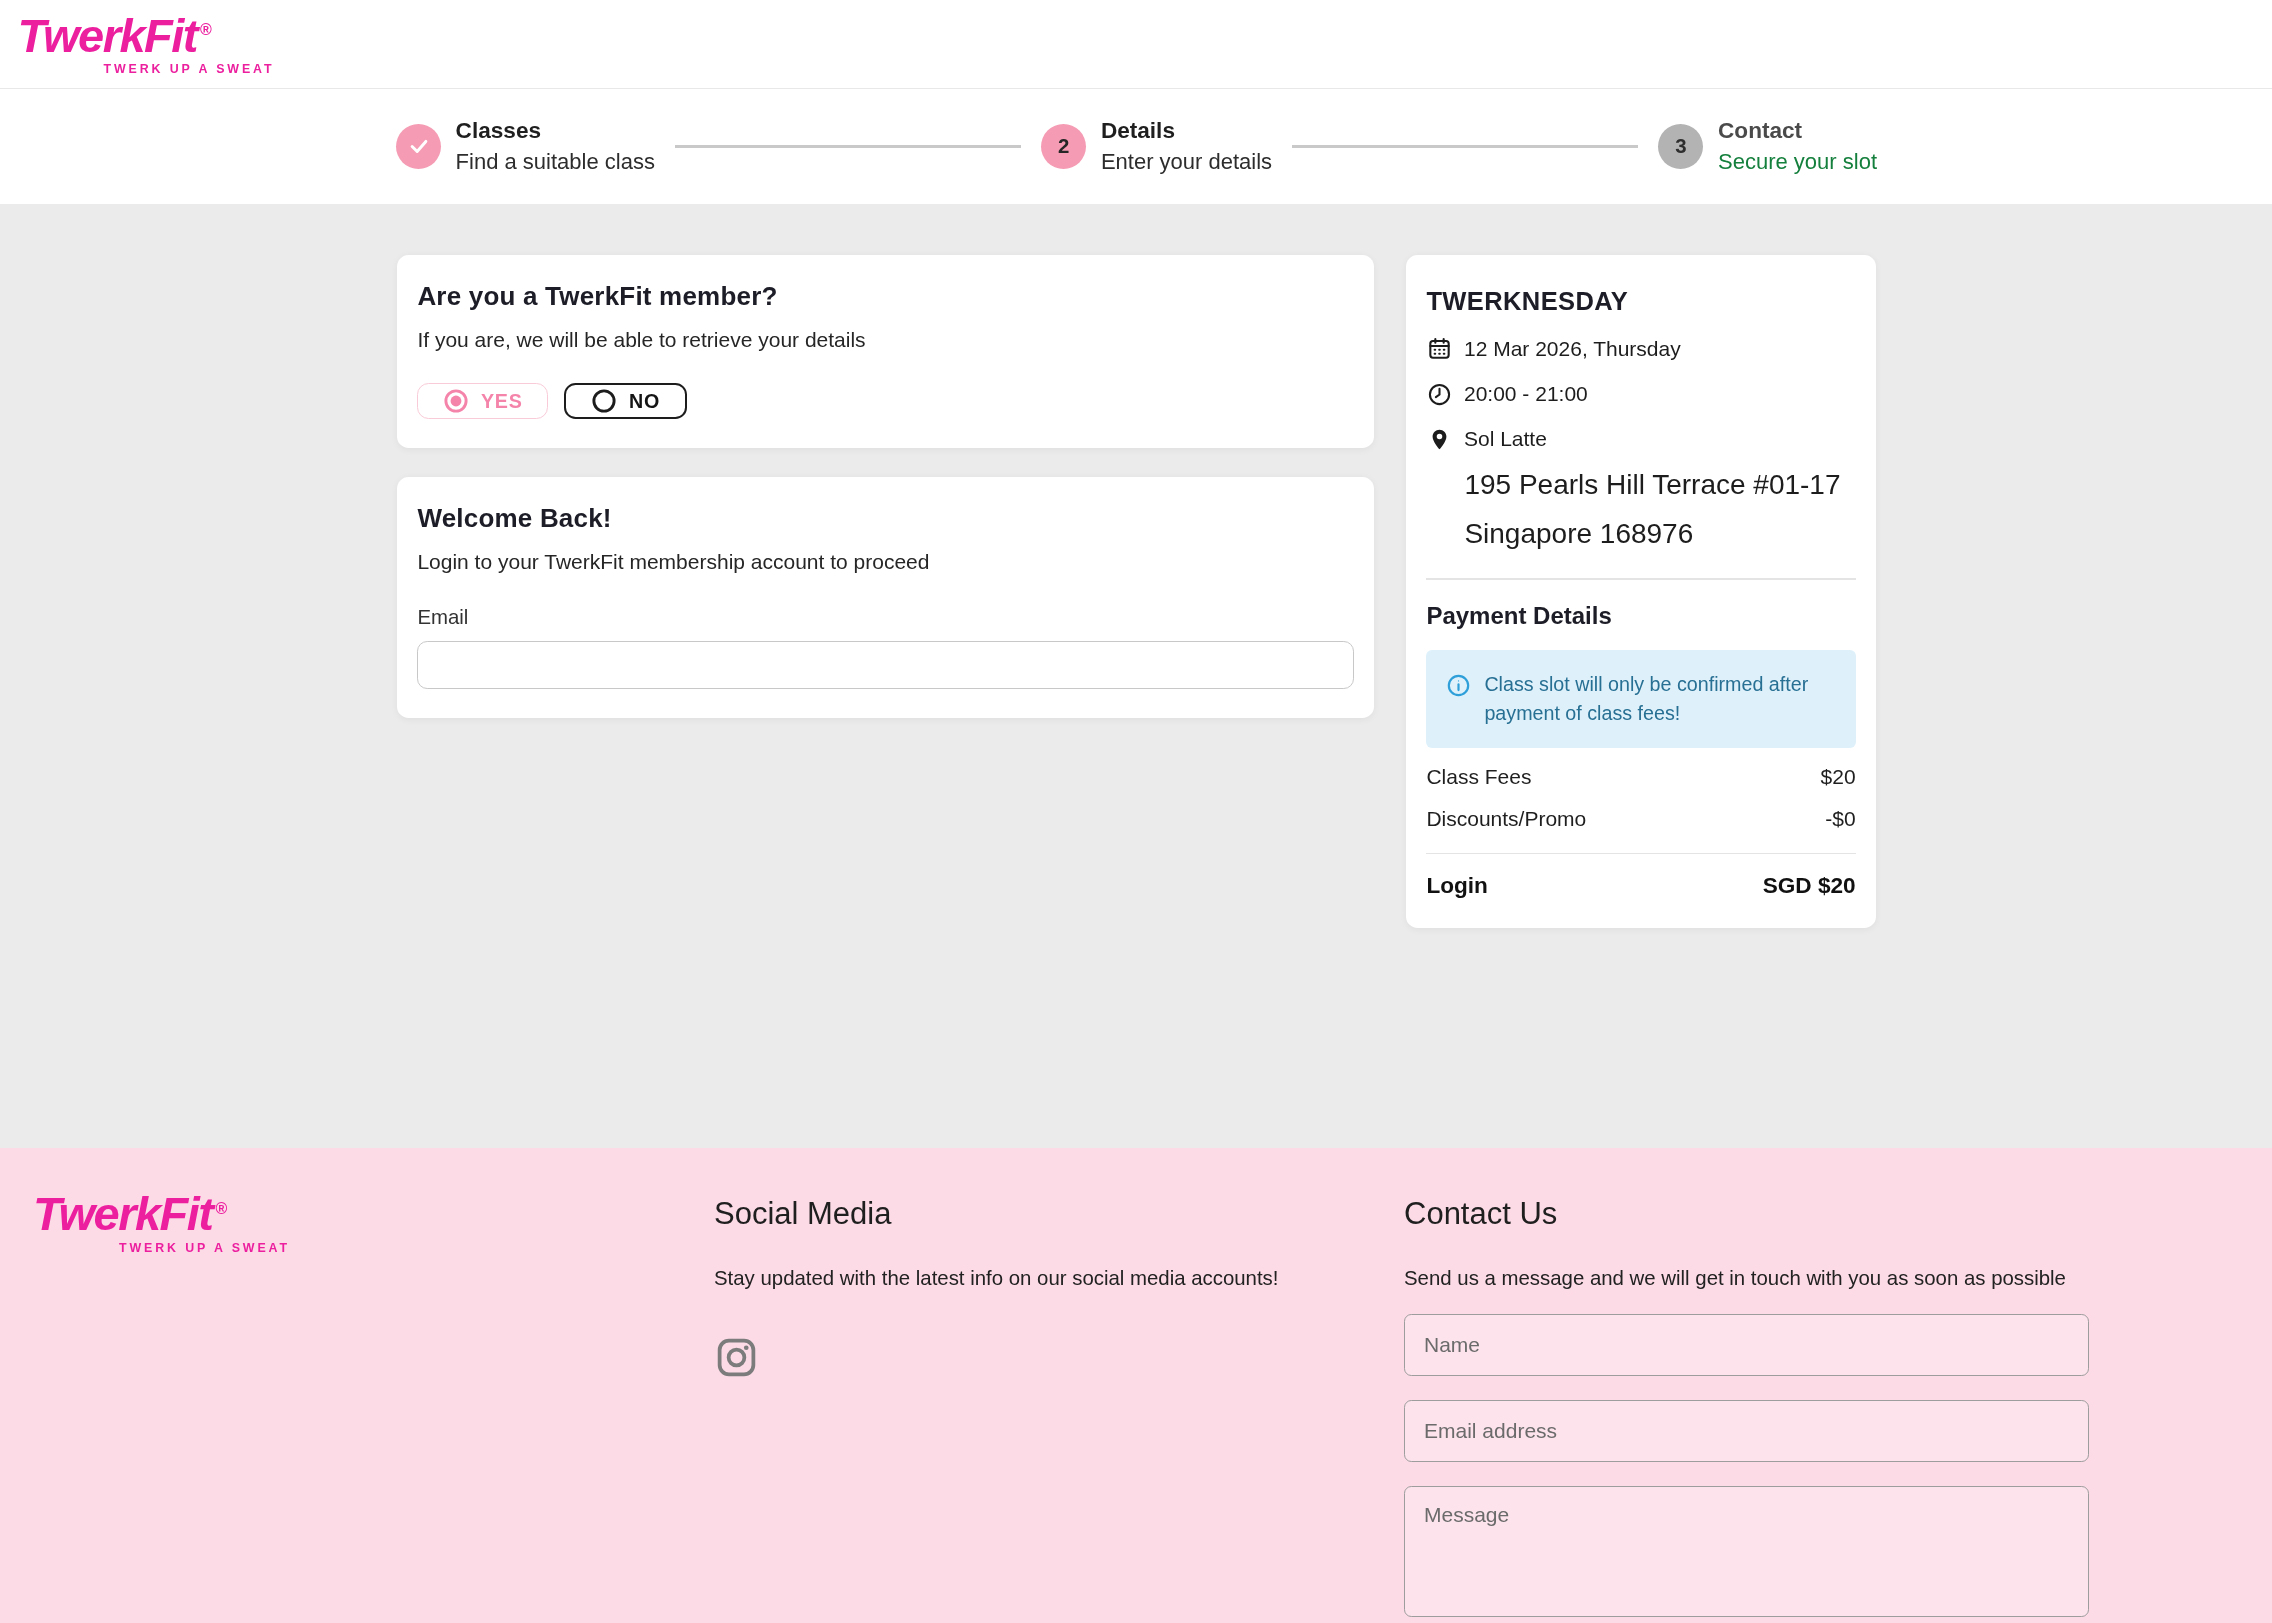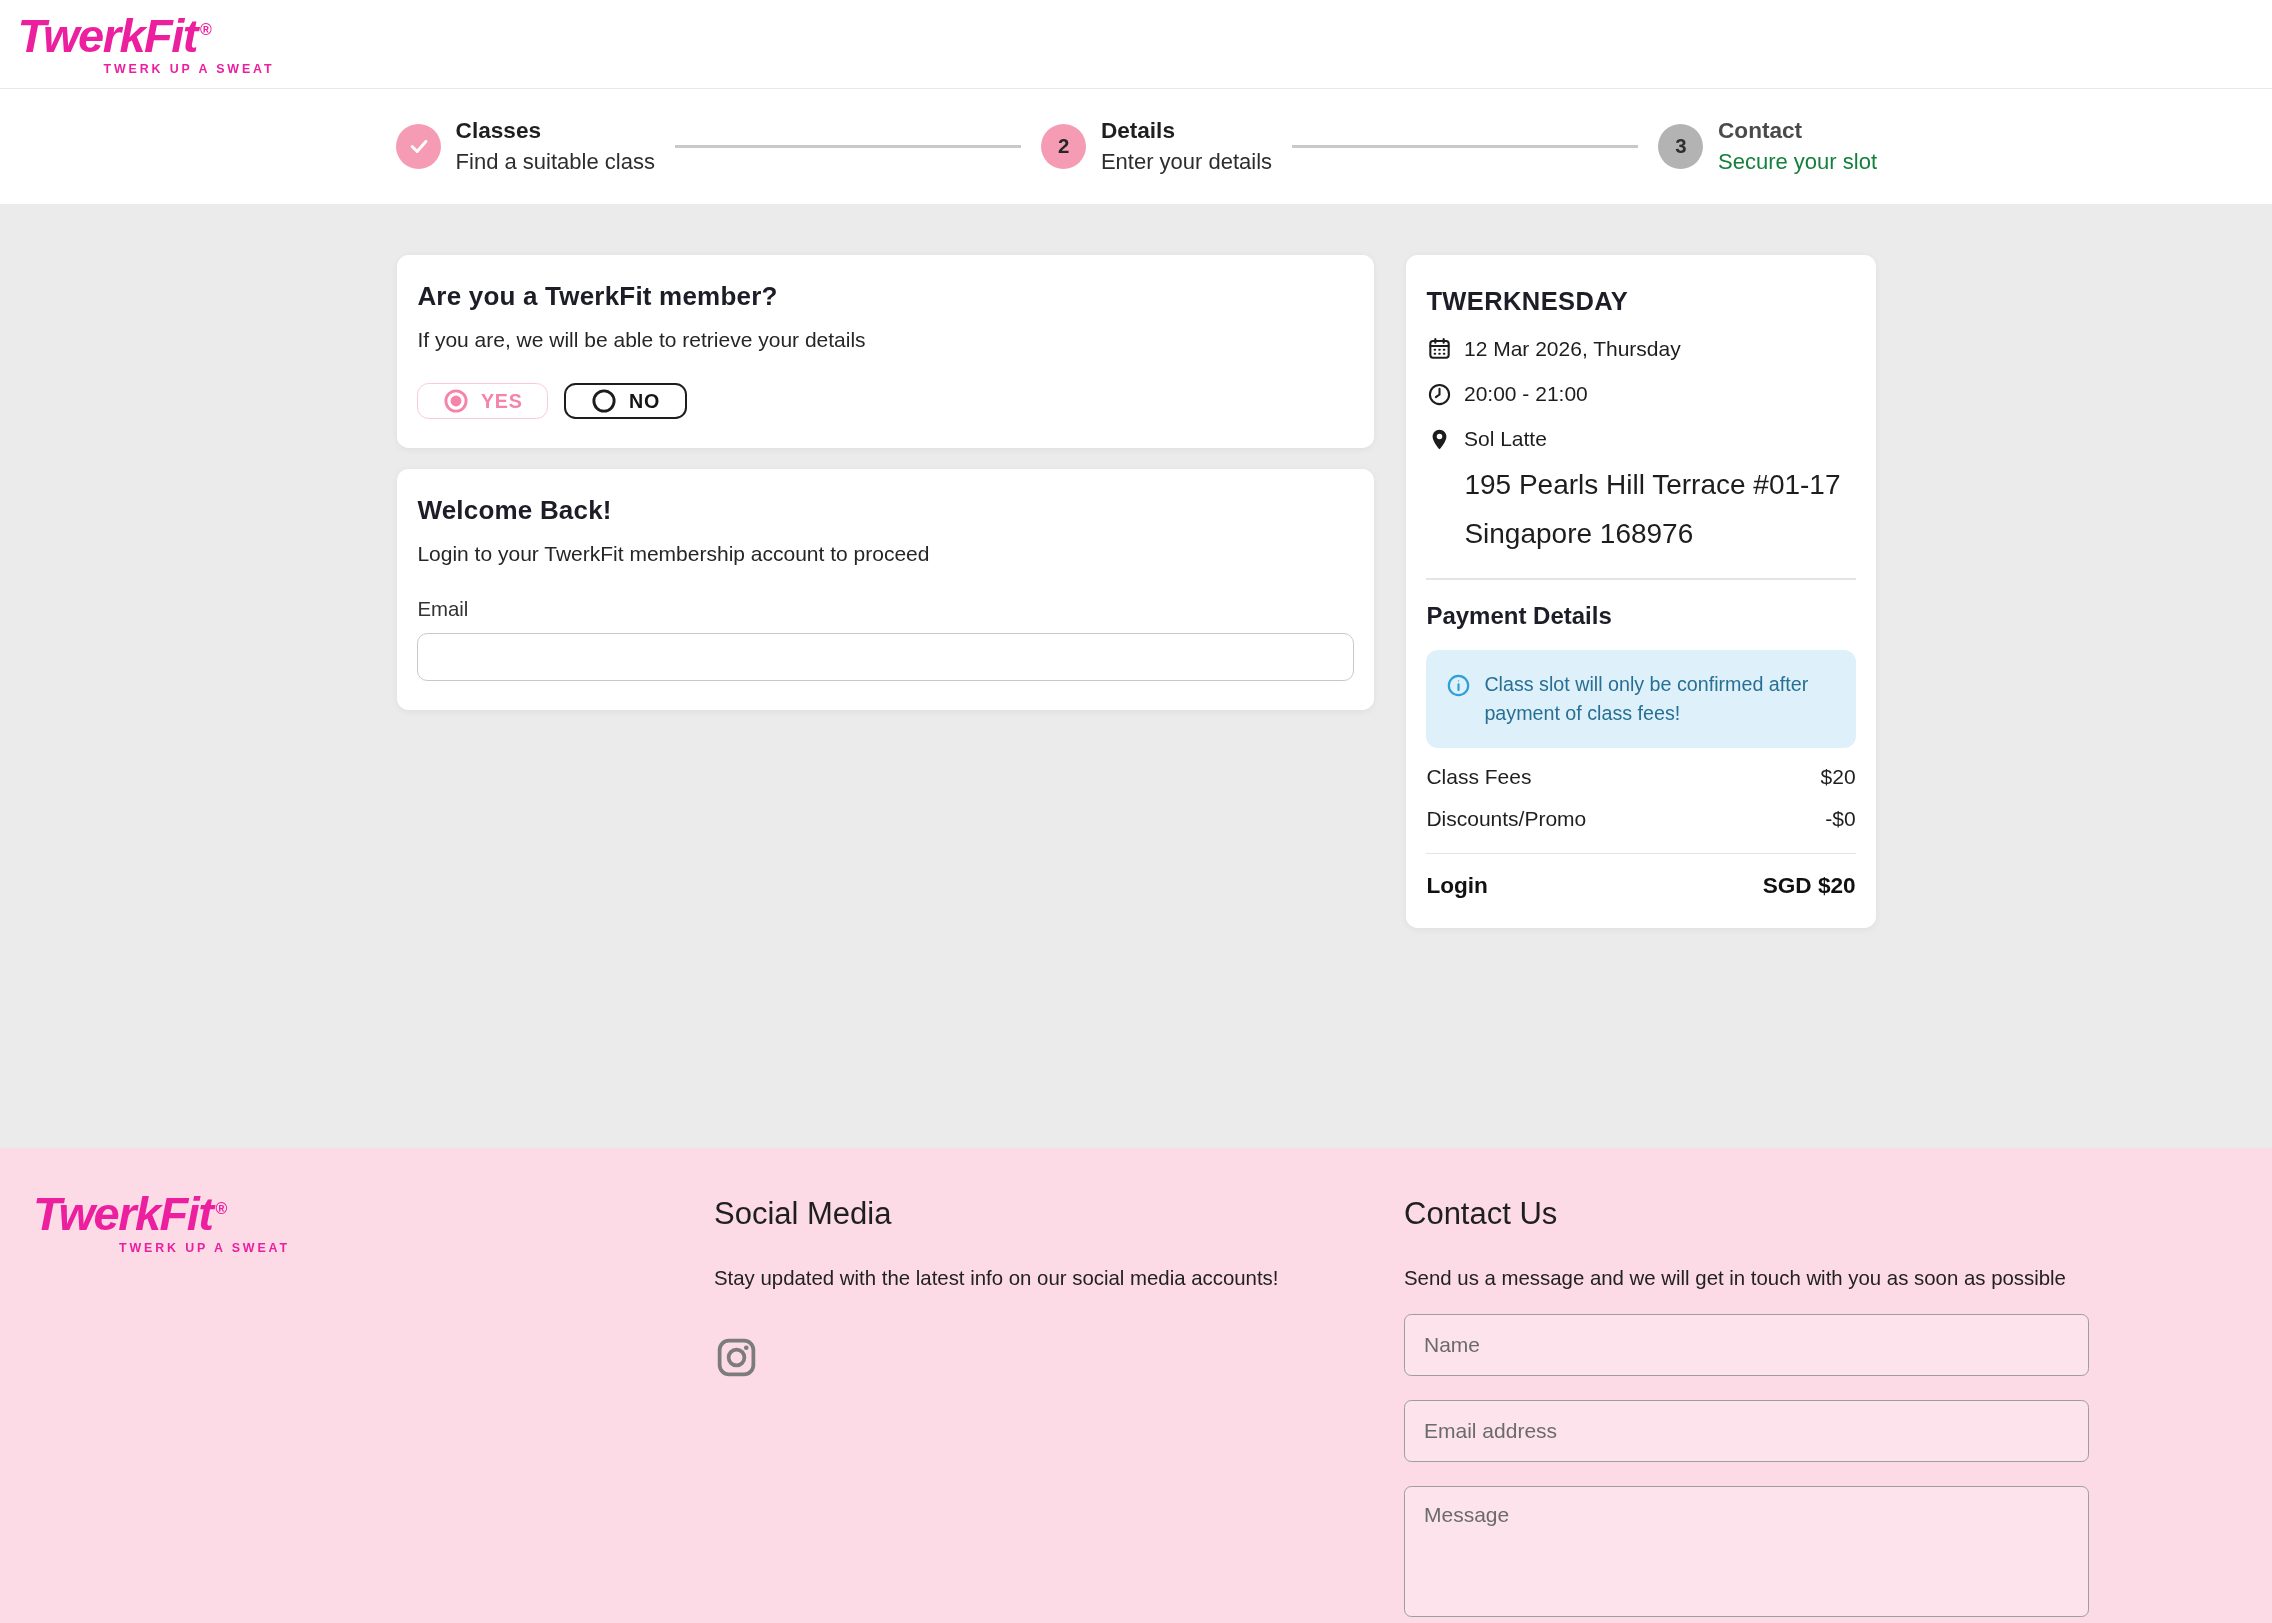--- a/index.html
+++ b/index.html
@@ -77,21 +77,21 @@
 
   
   .main { background: #ebebeb; padding: 51px 0 220px; }
   .main-inner {
     width: 1479px;
     margin: 0 auto;
     display: flex;
     gap: 32px;
     align-items: flex-start;
   }
-  .left-col { flex: 1; display: flex; flex-direction: column; gap: 21px; min-width: 0; }
+  .left-col { flex: 1; display: flex; flex-direction: column; gap: 29px; min-width: 0; }
   .card {
     background: #fff;
     border-radius: 11.6px;
     box-shadow: 0 1.5px 7.3px rgba(0,0,0,0.05);
     padding: 26px 20.4px 29px;
   }
   .card-title { font-size: 26px; font-weight: 700; color: #1d1d28; letter-spacing: 0.2px; }
   .card-sub { font-size: 21px; color: #262626; margin-top: 16px; }
 
   .options-row { display: flex; gap: 16px; margin-top: 31px; }
@@ -143,21 +143,21 @@
     margin-top: 20.4px;
     font-size: 21px; color: #1d1d1d;
   }
   .icon-cell { width: 26px; display: flex; justify-content: center; flex: none; }
   .addr-line { margin-left: 38px; margin-top: 17.5px; font-size: 28px; color: #1d1d1d; }
   .divider { height: 1.5px; background: #e4e4e4; margin: 28px 0 22px; }
   .payment-heading { font-size: 24px; font-weight: 700; color: #1d1d28; }
   .notice {
     margin-top: 20.4px;
     background: #def1fb;
-    border-radius: 12px;
+    border-radius: 6px;
     padding: 20.4px 19px;
     display: flex; gap: 13px; align-items: flex-start;
     font-size: 19.7px; font-weight: 500; line-height: 1.45;
     color: #276f93;
   }
   .notice .icon-cell { margin-top: 2.2px; }
   .fee-row {
     display: flex; justify-content: space-between;
     font-size: 21px; color: #1f1f1f;
     margin-top: 17.5px;

